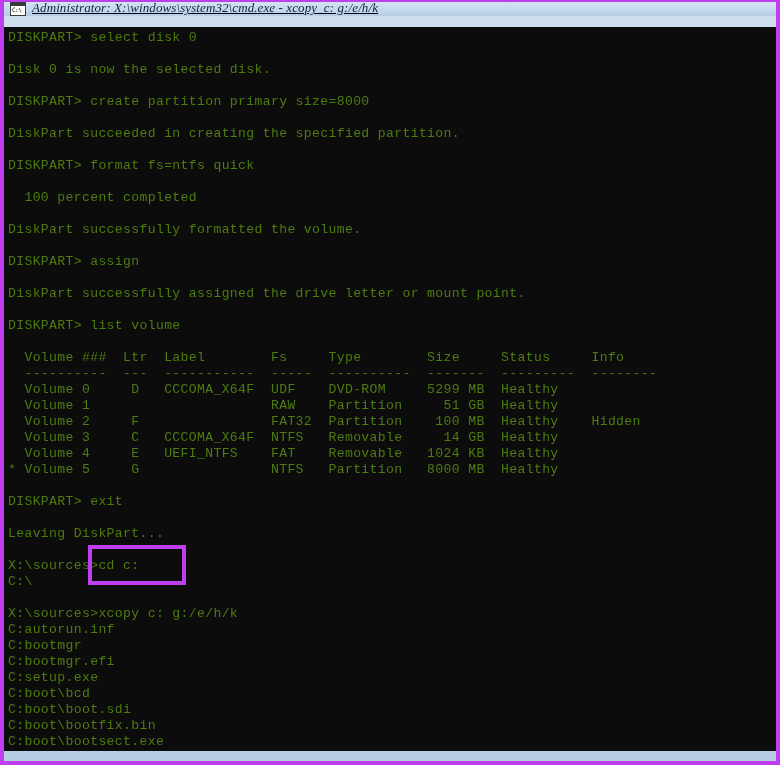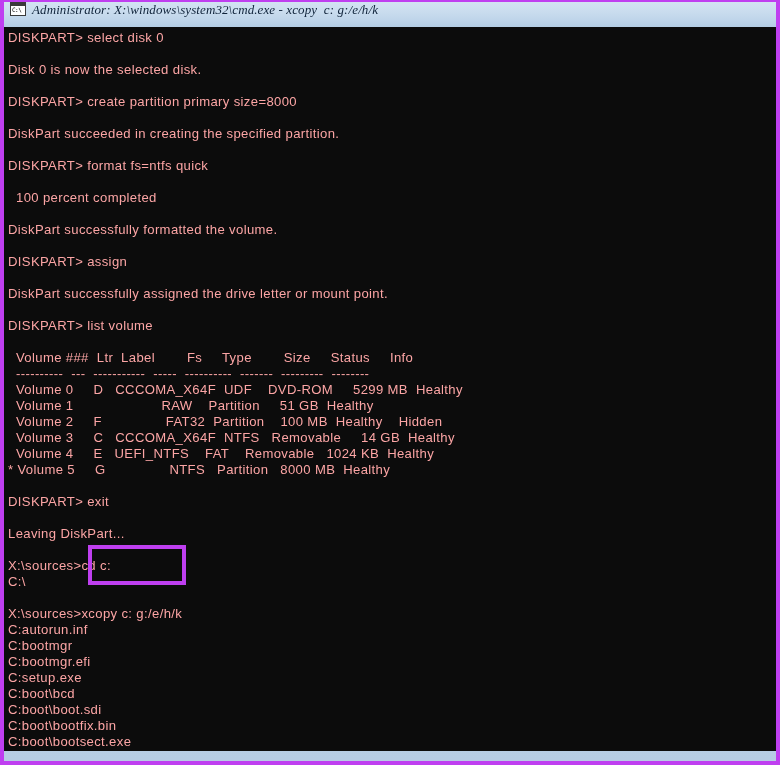--- a/index.html
+++ b/index.html
@@ -27,27 +27,28 @@
     border-top: 2px solid #bf3ff0;
     border-bottom: 4px solid #bf3ff0;
     overflow: hidden;
   }
 
   
   .titlebar {
     position: absolute;
     left: 0; top: 0;
     right: 0;
-    height: 25px;
+    height: 14px;
     background: linear-gradient(180deg, #d3e2f2 0%, #c9dcee 40%, #bed4e9 75%, #b4cde4 100%);
     display: flex;
-    align-items: flex-start;
+    align-items: flex-end;
     padding-left: 6px;
     box-sizing: border-box;
     overflow: hidden;
+    text-decoration: underline;
   }
   .cmd-icon {
     width: 16px;
     height: 14px;
     flex: 0 0 auto;
     margin-right: 6px;
     position: relative;
     background: #ffffff;
     border: 1px solid #3a3a3a;
     box-sizing: border-box;
@@ -89,24 +90,24 @@
     bottom: 10px;
     background: #0c0c0c;
     overflow: hidden;
   }
   .console-inner {
     position: absolute;
     left: 4px;
     top: 3px;
     right: 0;
     white-space: pre;
-    font-family: Liberation Sans, sans-serif;
+    font-family: Liberation Mono, monospace;
     font-size: 13.1px;
     line-height: 16px;
-    color: #fca5a5;
+    color: #4d7c0f;
     letter-spacing: 0.36px;
   }
   .line { height: 16px; }
 
   
   .scroll-thumb {
     position: absolute;
     left: -4px;
     top: 30px;
     width: 4px;

